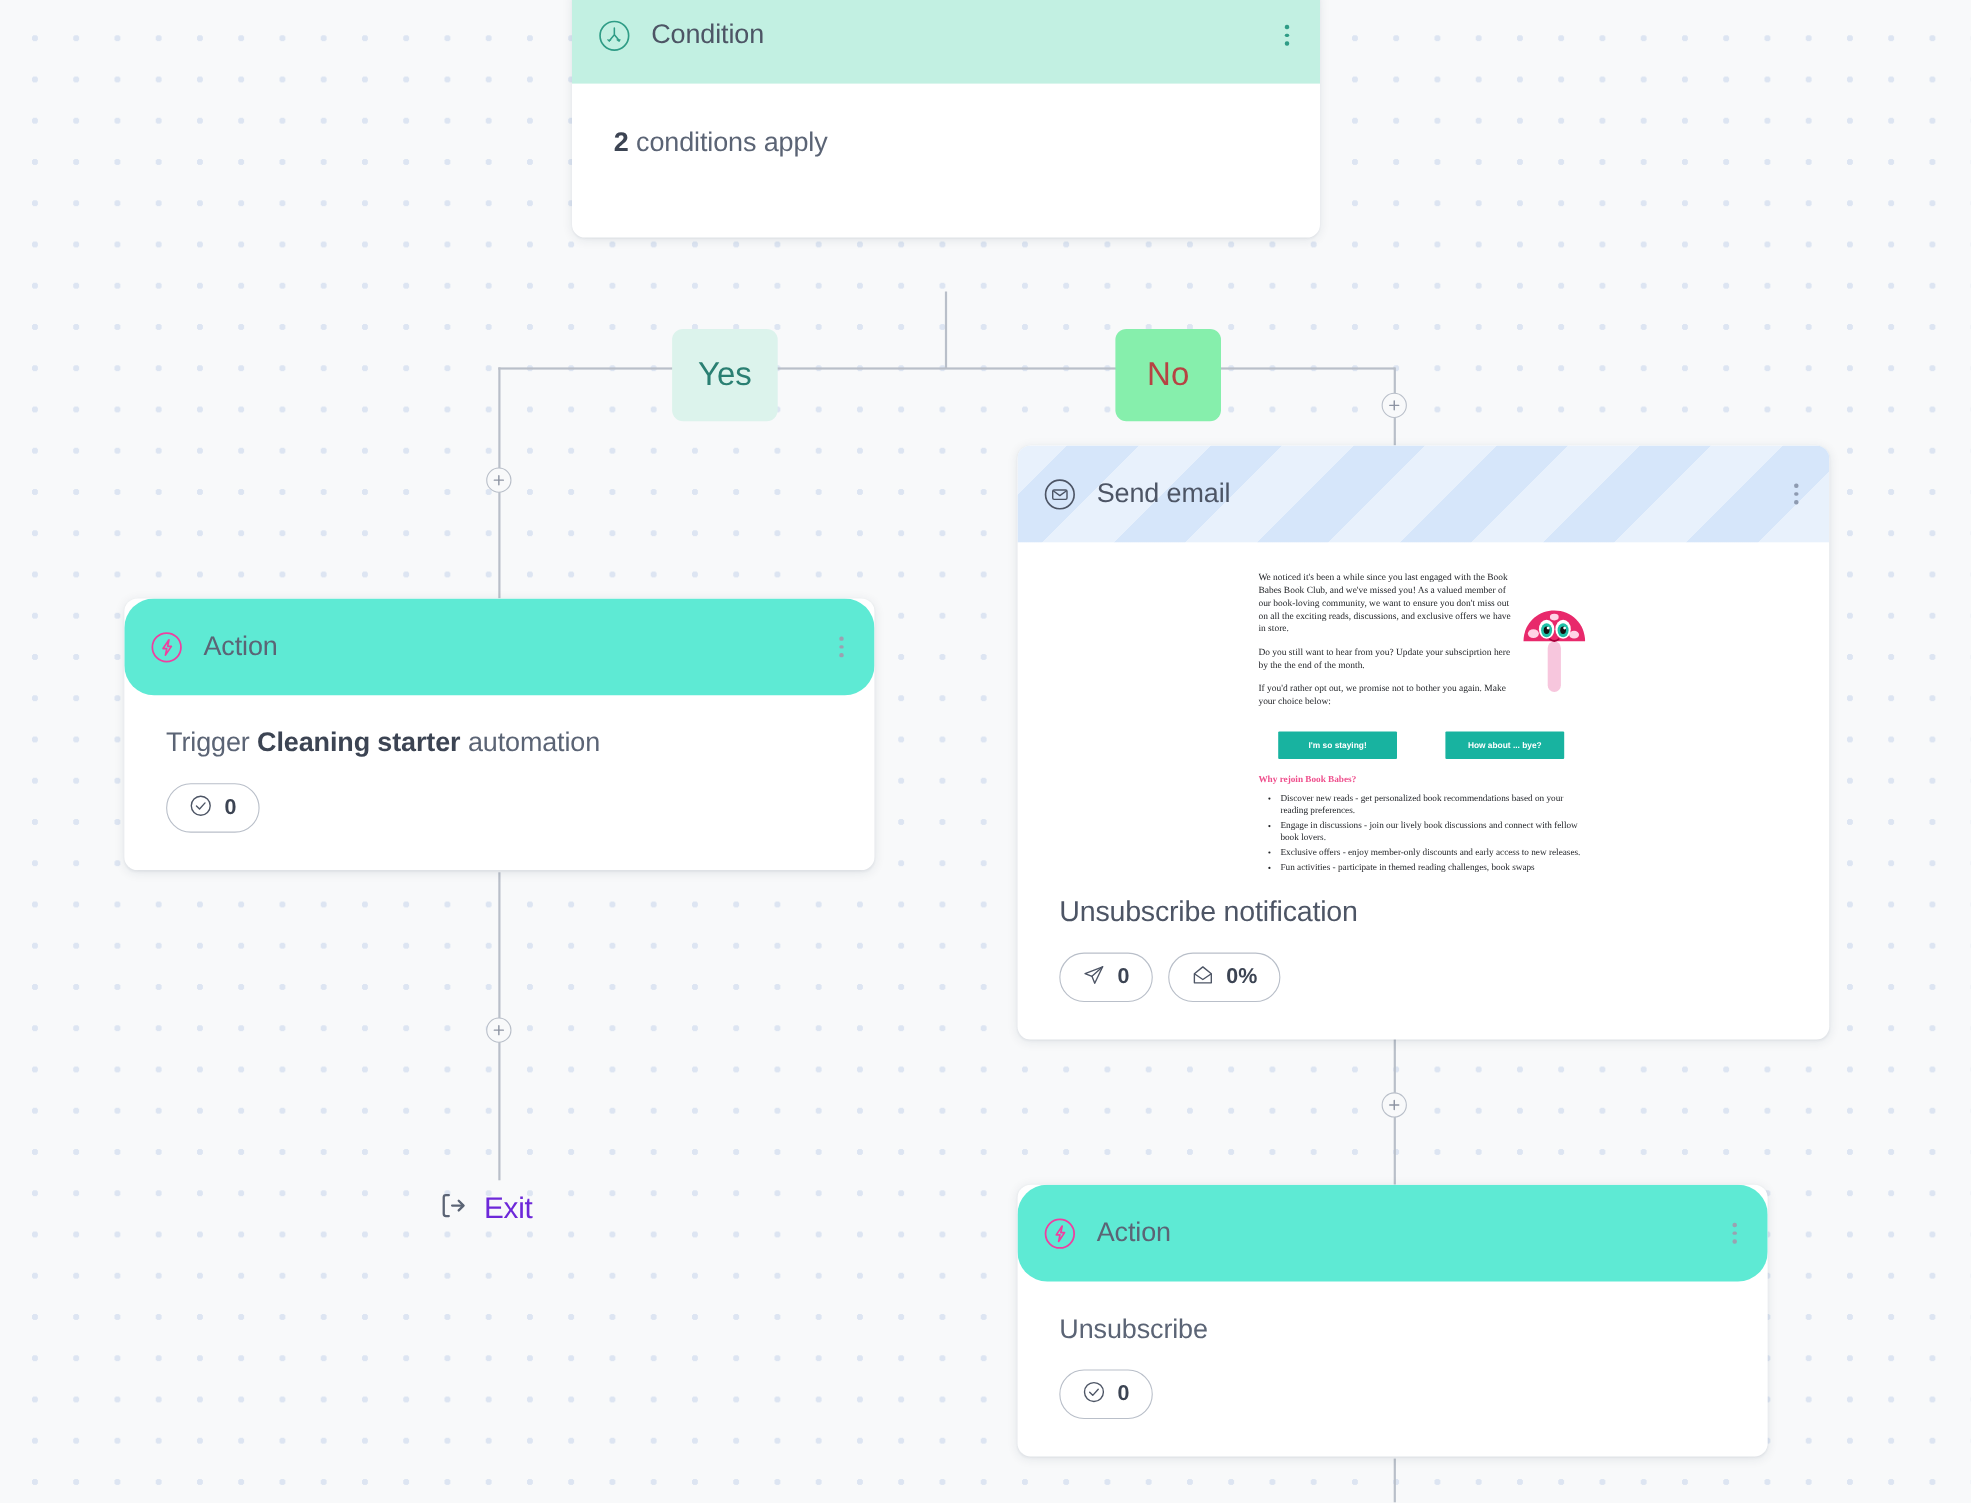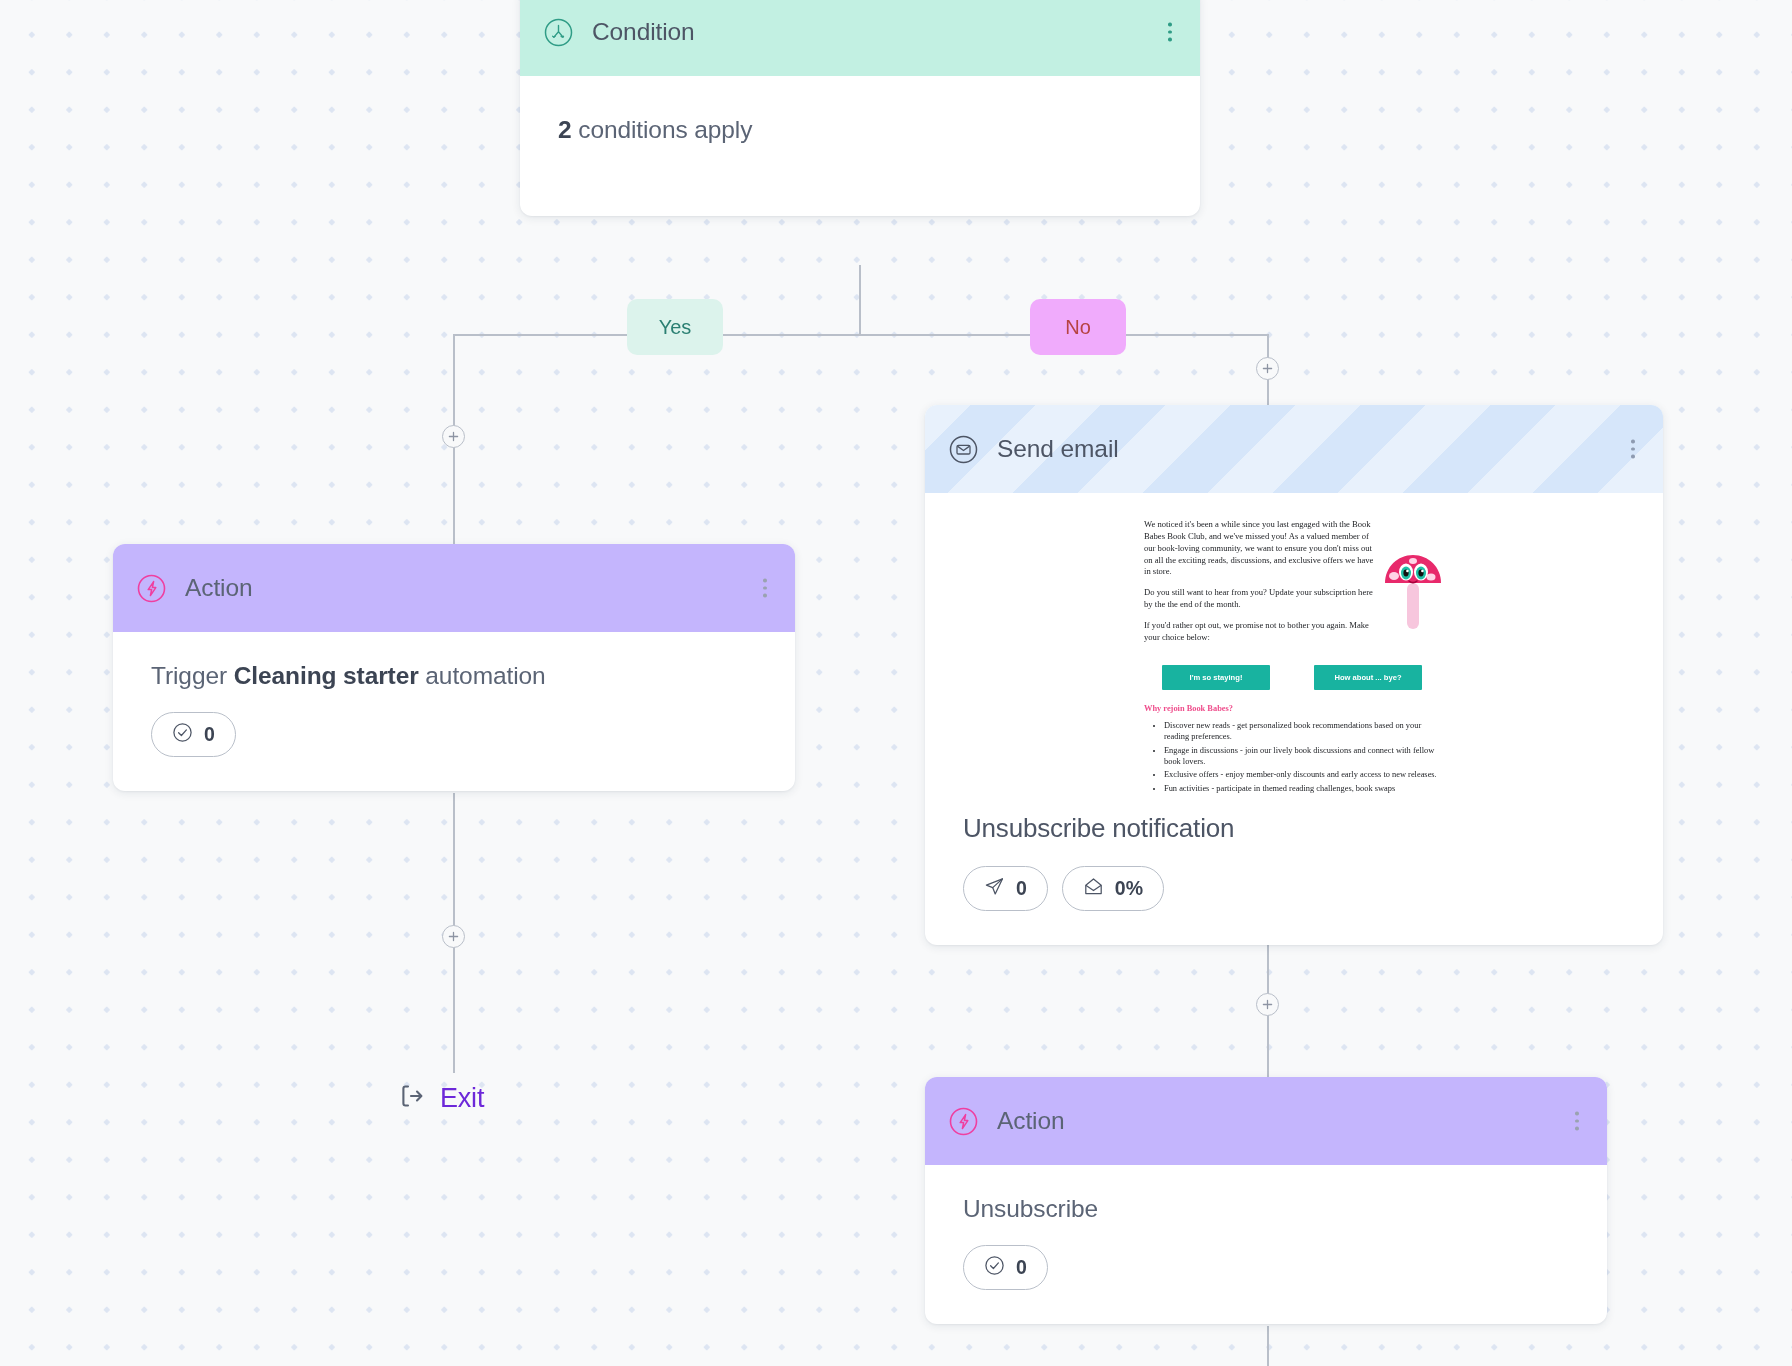--- a/index.html
+++ b/index.html
@@ -96,32 +96,31 @@
   
   #condition-card { left: 520px; top: -12px; width: 680px; }
   #condition-card .card-header { background: #c2f0e2; }
   #condition-card .hdr-title { color: #4d5565; text-align: center; }
   #condition-card .kebab i { background: #2f9c86; }
   #condition-card .card-body { padding: 40px 37px 72px 38px; }
 
   
   .branch-chip {
     position: absolute;
-    width: 96px; height: 56px;
+    width: 96px; height: 84px;
     border-radius: 10px;
     display: flex; align-items: center; justify-content: center;
-    font-size: 20px;
+    font-size: 30px;
     z-index: 5;
-    margin-left: 16px;
   }
   #chip-yes { left: 611px; top: 299px; background: #dcf3ec; color: #2a7f72; }
-  #chip-no  { left: 1014px; top: 299px; background: #f0abfc; color: #b64343; }
-
-  
-  .action-card .card-header { background: #c4b5fd; }
+  #chip-no  { left: 1014px; top: 299px; background: #86efac; color: #b64343; }
+
+  
+  .action-card .card-header { background: #5eead4; border-radius: 27px; }
   .action-card .kebab i { background: #9aa2b1; }
   #action-left { left: 113px; top: 544px; width: 682px; }
   #action-bottom { left: 925px; top: 1077px; width: 682px; }
 
   
   #email-card { left: 925px; top: 405px; width: 738px; }
   #email-card .card-header {
     background-image: repeating-linear-gradient(
       -45deg,
       #e8f1fc 0px, #e8f1fc 46px,

